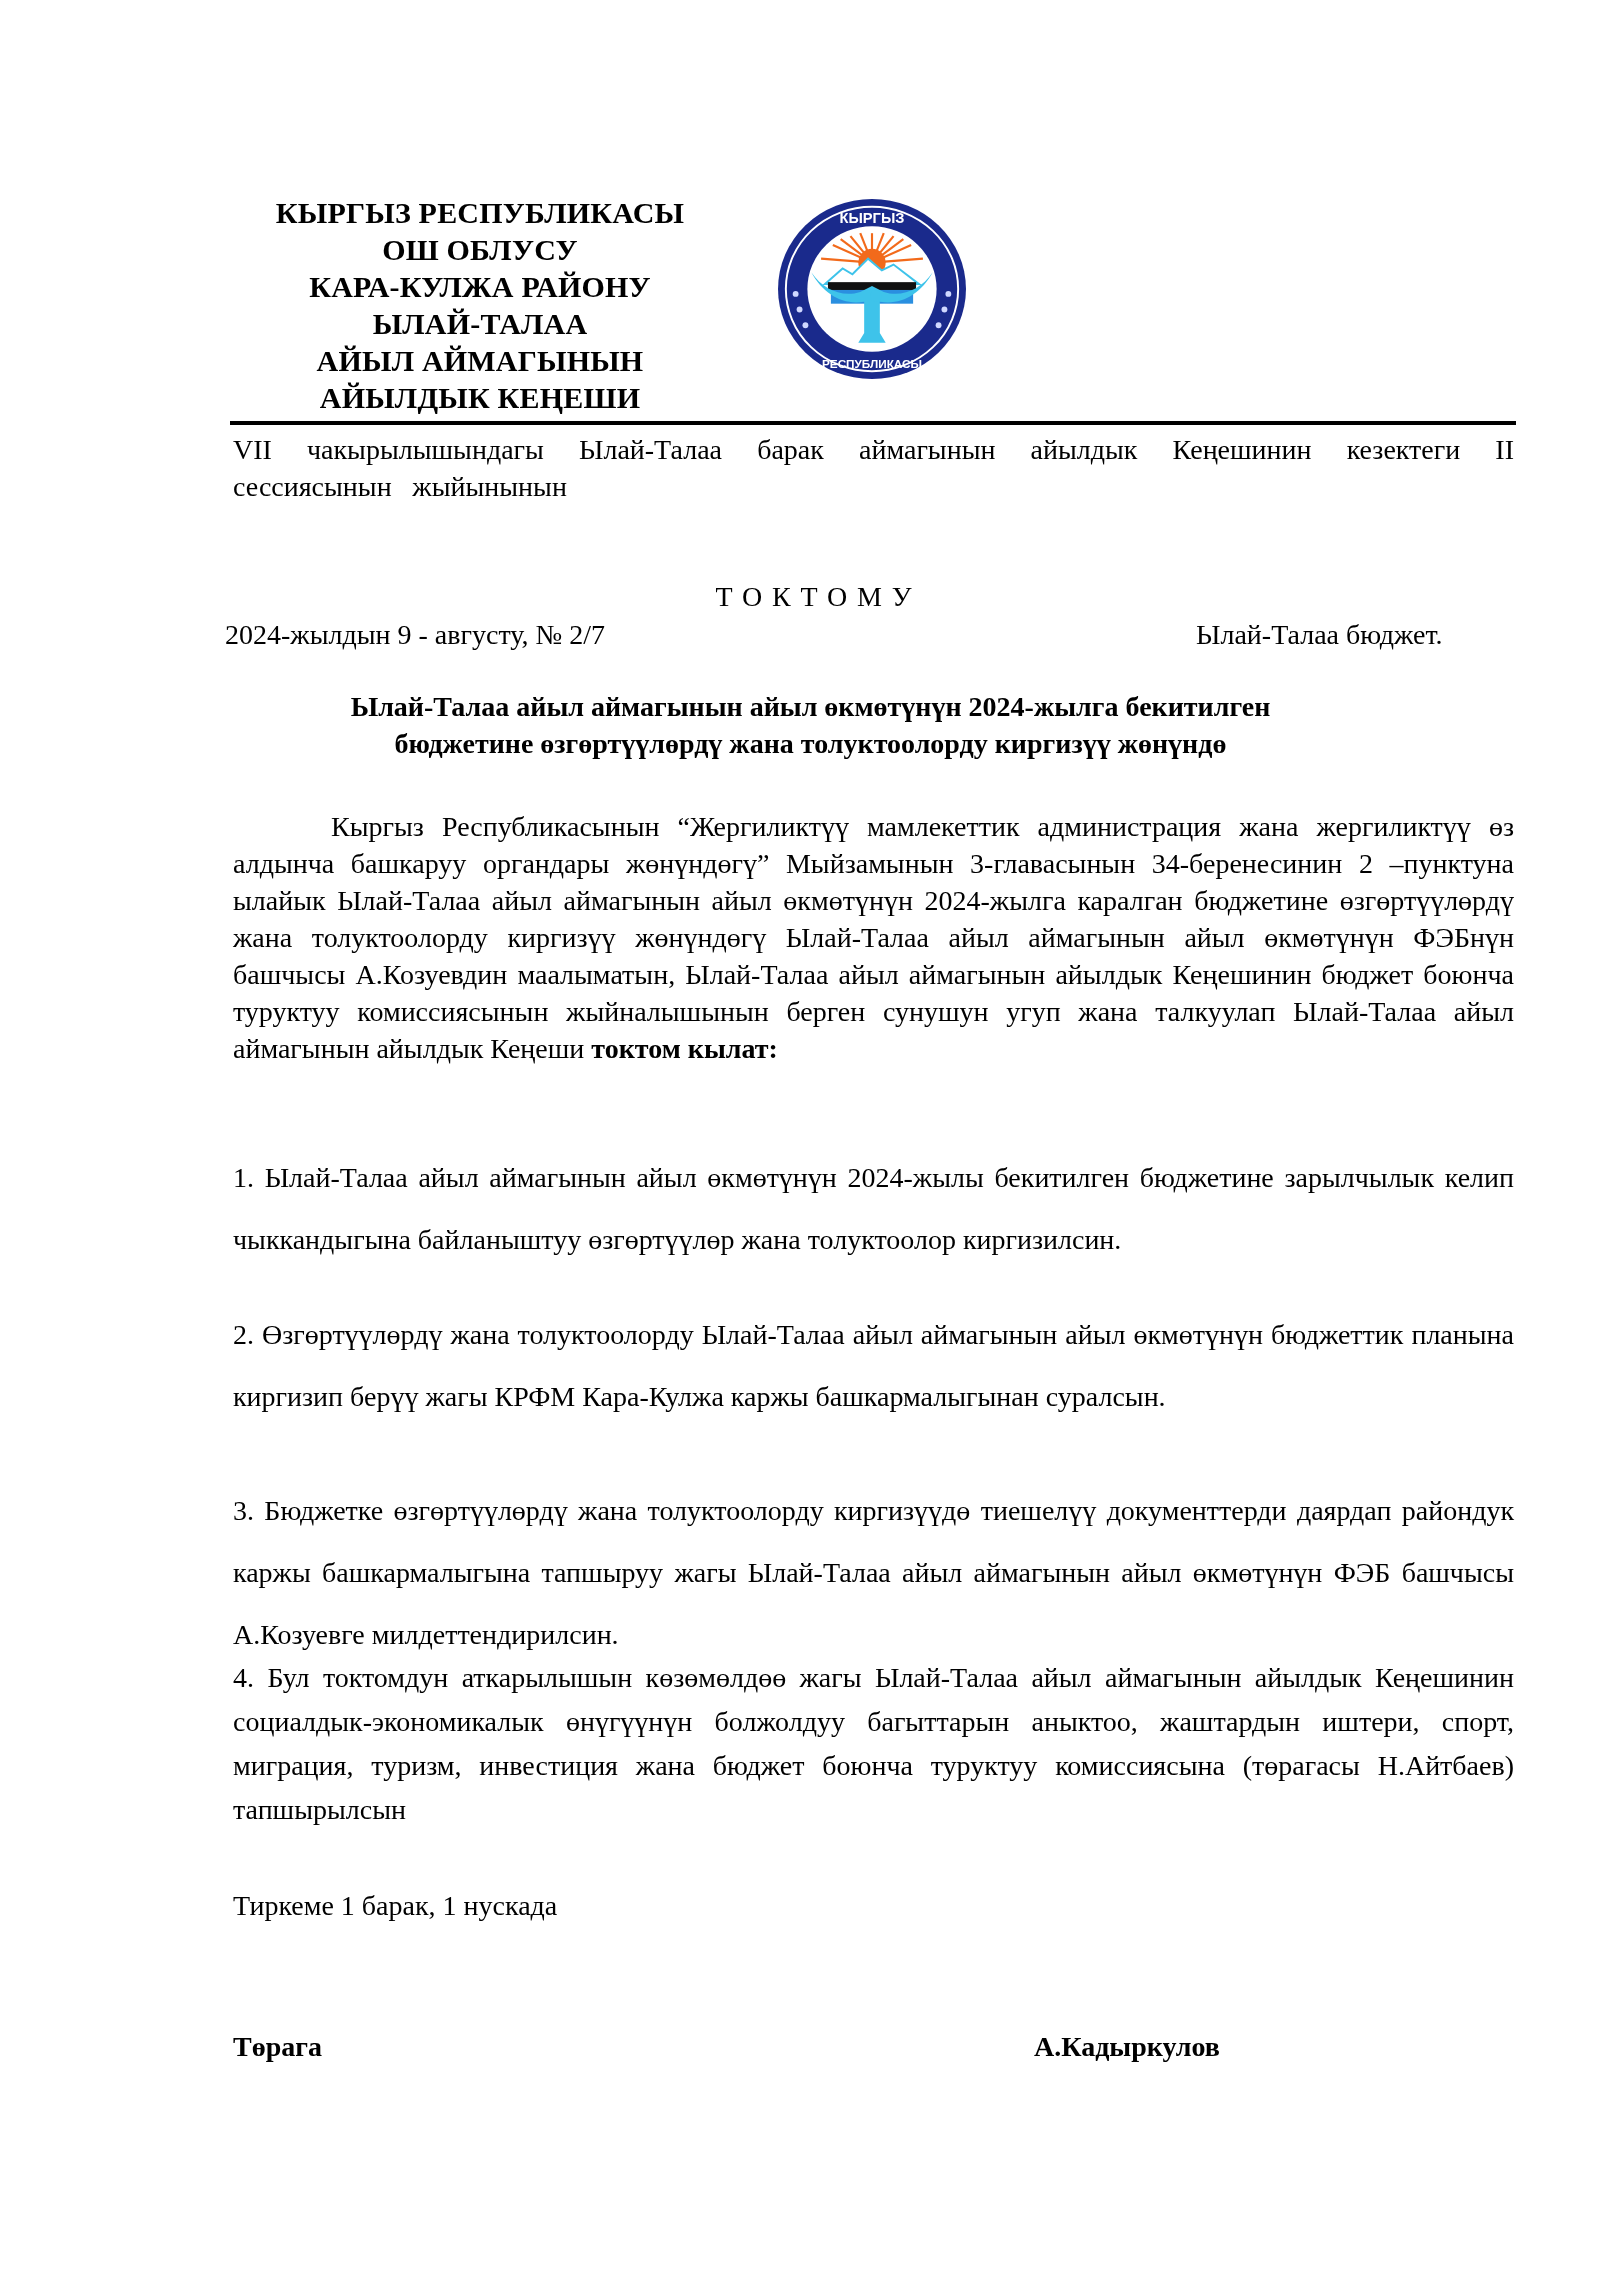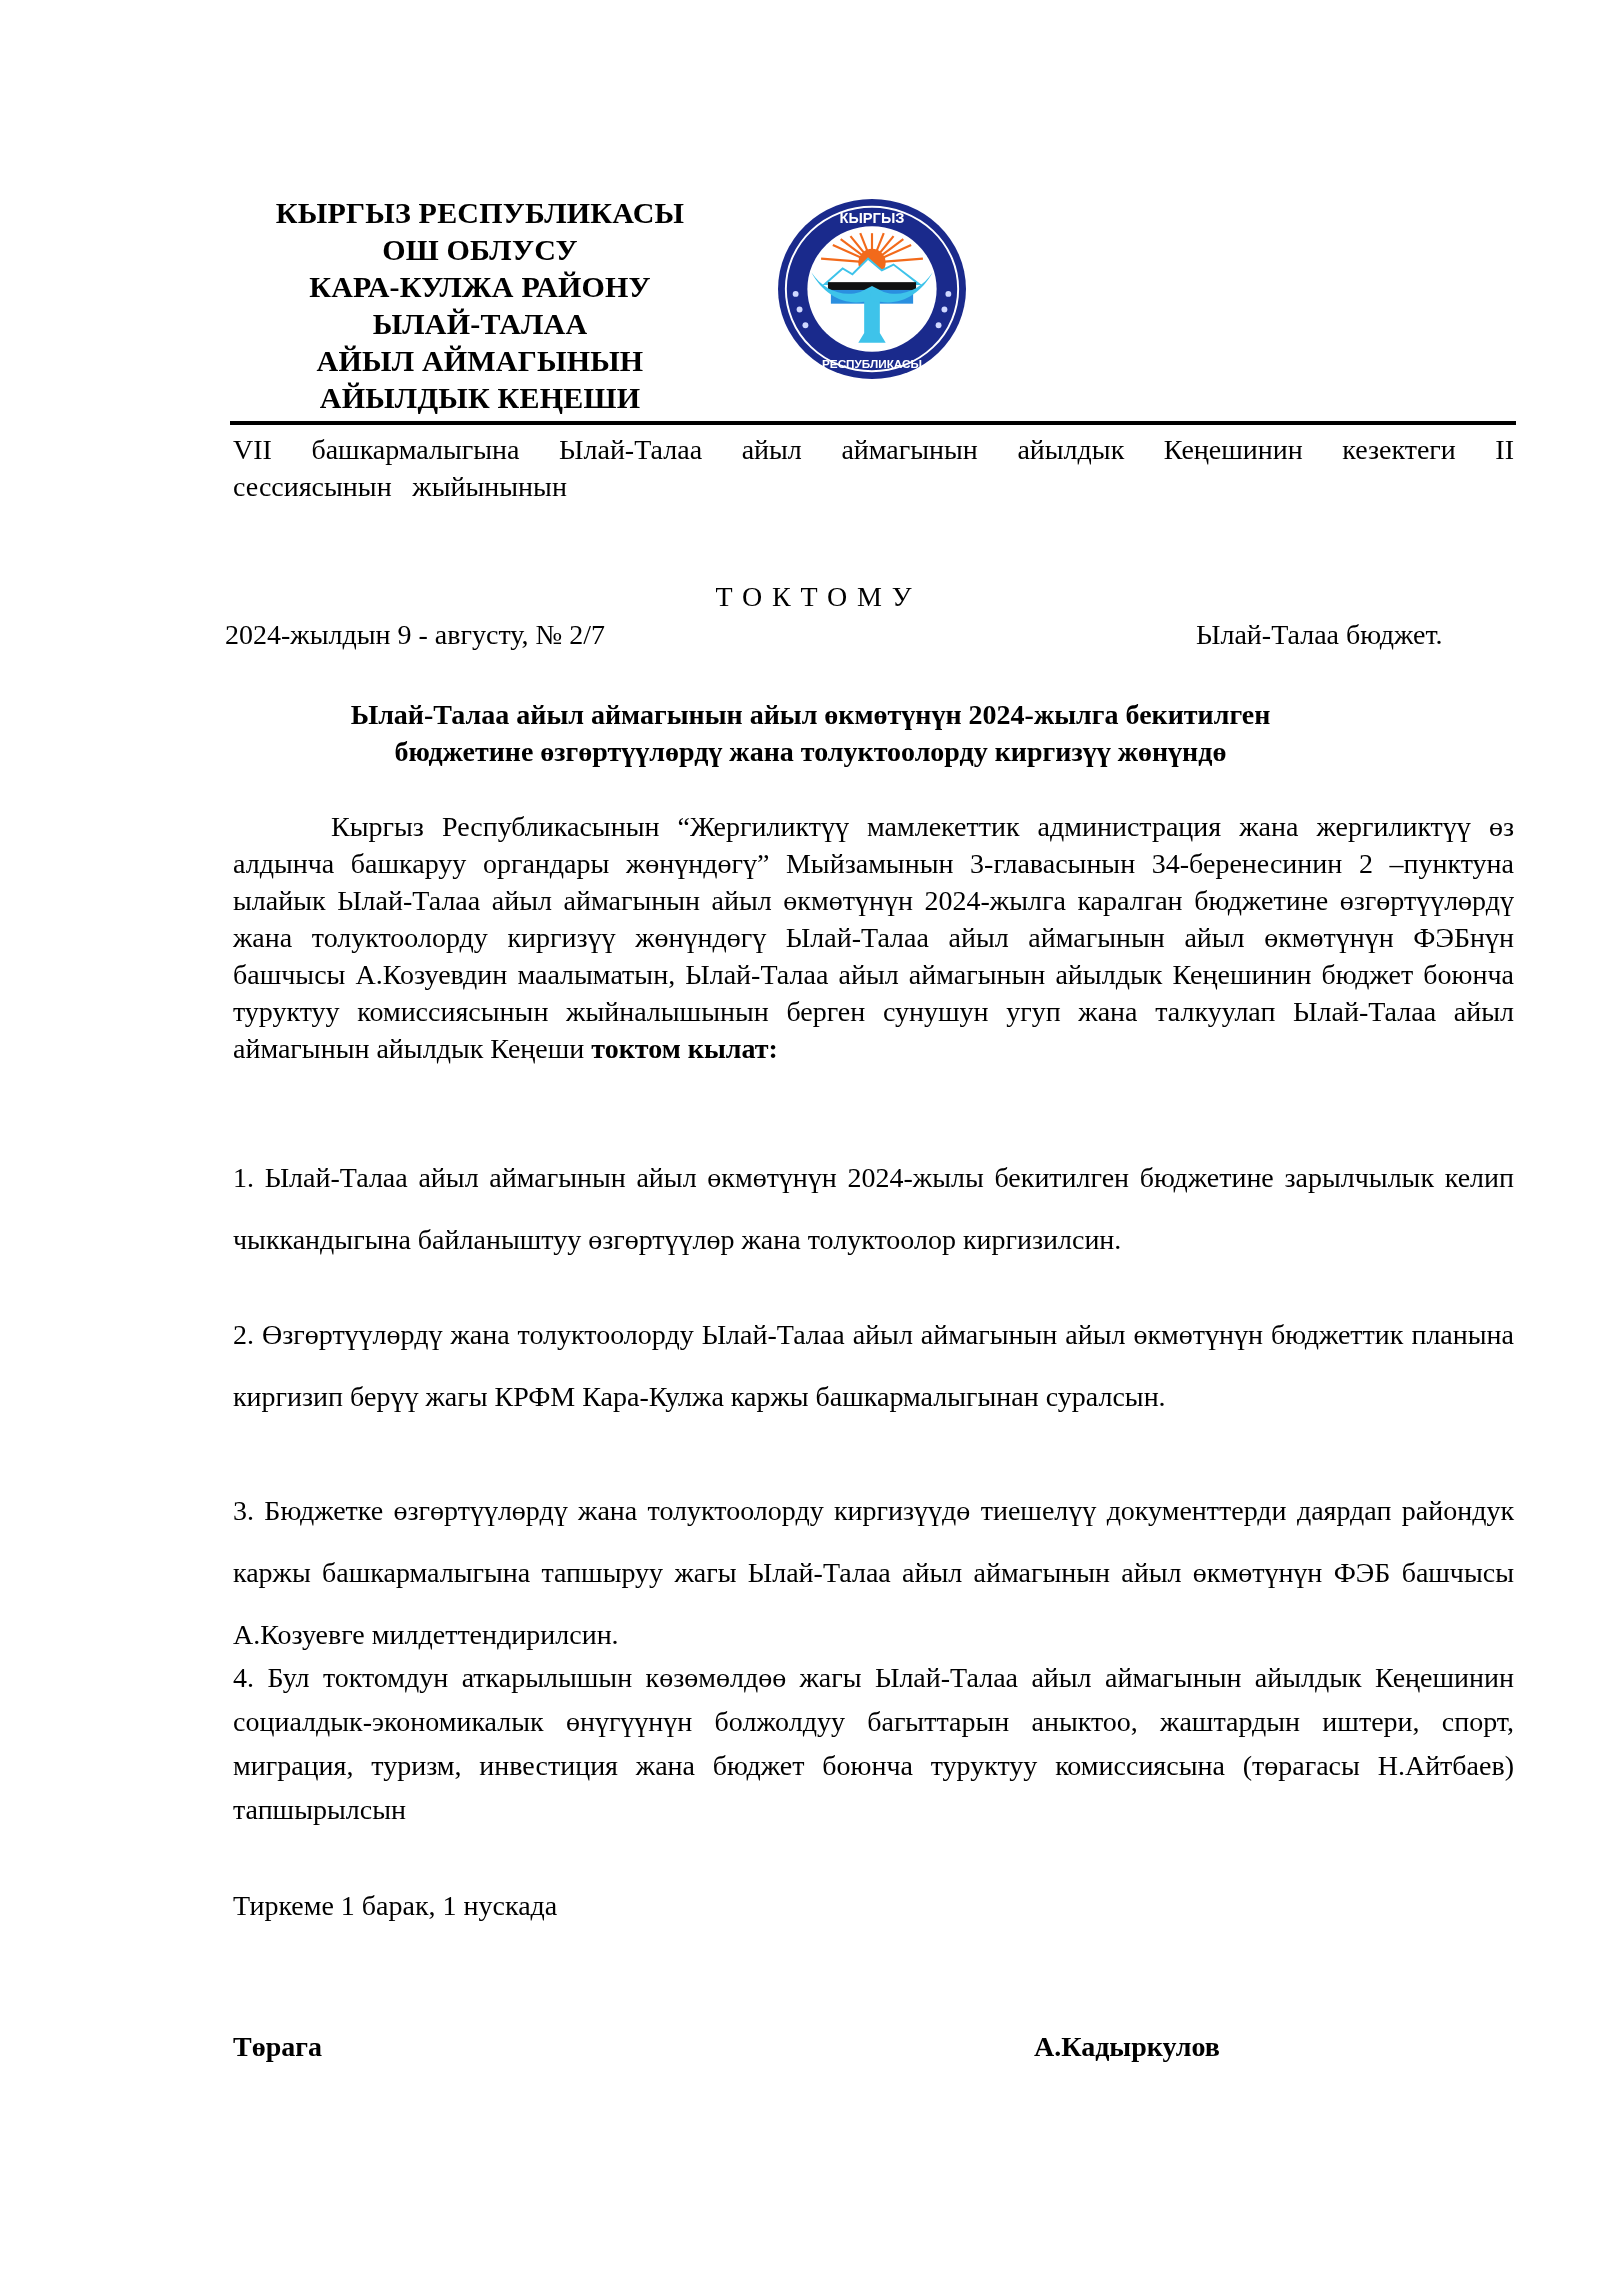--- a/index.html
+++ b/index.html
@@ -9,21 +9,21 @@
   .hdr-left { left: 235px; width: 490px; }
   .hdr-right { left: 990px; width: 529px; }
   .hdr div { white-space: nowrap; }
   .emblem { position: absolute; left: 774px; top: 196px; width: 196px; height: 186px; }
   .rule { position: absolute; left: 230px; top: 421px; width: 1286px; height: 3.9px; background: #000; }
   .p { position: absolute; left: 233px; width: 1281px; font-size: 28px; text-align: justify; text-align-last: left; }
   .session { top: 431px; line-height: 37px; word-spacing: 13.7px; }
   .title { position: absolute; left: 8px; width: 1621px; top: 541px; text-align: center; font-weight: normal; font-size: 28px; letter-spacing: 9.8px; margin-top: 40px; }
   .date { position: absolute; left: 225px; top: 619px; font-size: 28px; }
   .place { position: absolute; left: 1196px; top: 619px; font-size: 28px; }
-  .subject { position: absolute; left: 0; width: 1621px; top: 688px; text-align: center; font-weight: bold; font-size: 28px; line-height: 37px; margin-top: 8px; }
+  .subject { position: absolute; left: 0; width: 1621px; top: 688px; text-align: center; font-weight: bold; font-size: 28px; line-height: 37px; }
   .preamble { top: 808px; line-height: 37px; text-indent: 98px; }
   .item { line-height: 62px; }
   .it1 { top: 1147px; }
   .it2 { top: 1304px; }
   .it3 { top: 1480px; }
   .it4 { top: 1656px; line-height: 44px; }
   .attach { position: absolute; left: 233px; top: 1890px; font-size: 28px; }
   .sig-role { position: absolute; left: 233px; top: 2031px; font-size: 28px; font-weight: bold; }
   .sig-name { position: absolute; left: 1034px; top: 2031px; font-size: 28px; font-weight: bold; }
   b { font-weight: bold; }
@@ -79,21 +79,21 @@
           <circle cx="168" cy="132" r="3"></circle>
       </g>
       <text x="100" y="28" text-anchor="middle" fill="#ffffff" font-family="Liberation Sans, sans-serif" font-size="15" font-weight="bold">КЫРГЫЗ</text>
       <text x="100" y="176" text-anchor="middle" fill="#ffffff" font-family="Liberation Sans, sans-serif" font-size="12" font-weight="bold">РЕСПУБЛИКАСЫ</text>
     </svg>
   </div>
 
 
   <div class="rule"></div>
 
-  <div class="p session">VII башкармалыгына Ылай-Талаа айыл аймагынын айылдык Кеңешинин кезектеги II сессиясынын жыйынынын</div>
+  <div class="p session">VII чакырылышындагы Ылай-Талаа барак аймагынын айылдык Кеңешинин кезектеги II сессиясынын жыйынынын</div>
 
   <div class="title">ТОКТОМУ</div>
 
   <div class="date">2024-жылдын 9 - августу, № 2/7</div>
   <div class="place">Ылай-Талаа бюджет.</div>
 
   <div class="subject">
     <div>Ылай-Талаа  айыл аймагынын айыл  өкмөтүнүн  2024-жылга  бекитилген</div>
     <div>бюджетине   өзгөртүүлөрдү жана  толуктоолорду киргизүү жөнүндө</div>
   </div>

